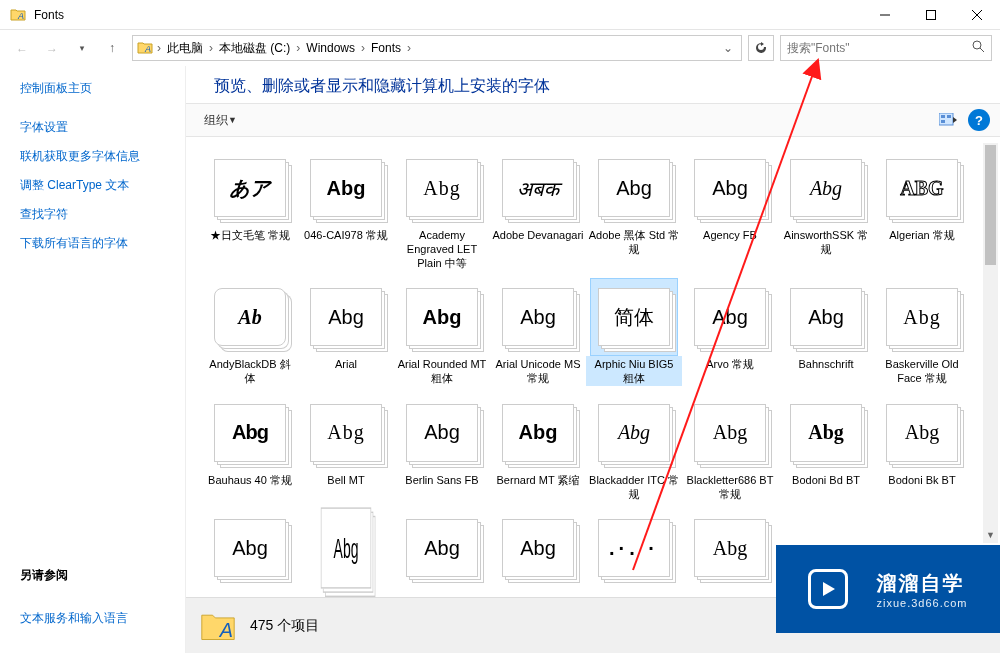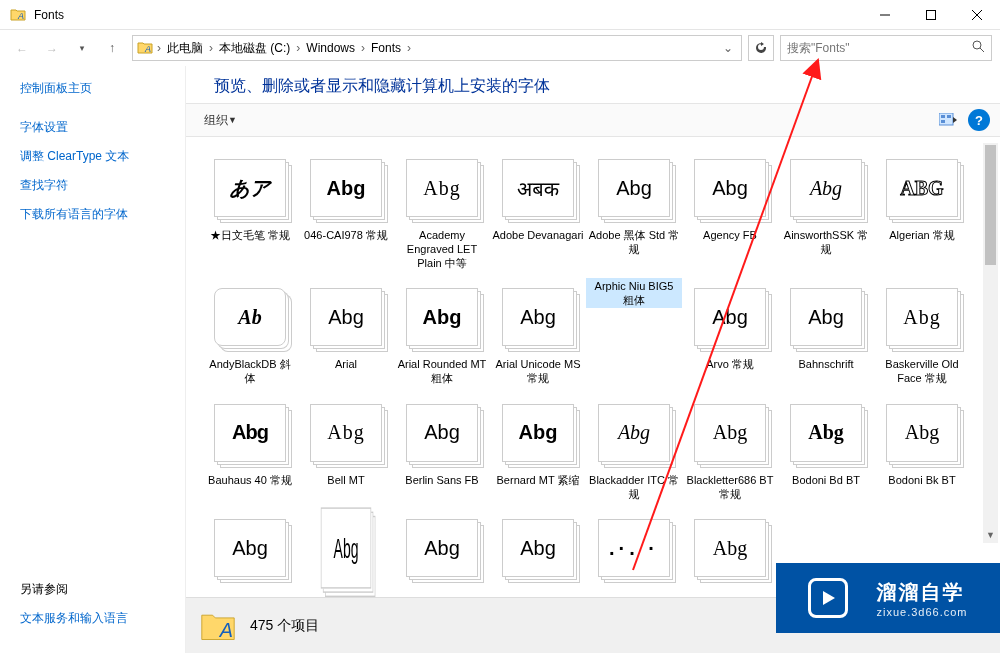--- a/index.html
+++ b/index.html
@@ -21,21 +21,21 @@
 .bc-drop { margin-left:auto; color:#666; padding:0 6px; }
 .refresh-btn { width:26px; height:26px; border:1px solid #ccc; display:flex; align-items:center; justify-content:center; margin-right:4px; }
 .searchbox { width: 212px; height: 26px; border: 1px solid #ccc; display: flex; align-items: center; padding: 0 6px; color:#777; }
 .searchbox span.ph { flex:1; }
 .searchbox .sicon { color:#555; }
 
 .body-area { display:flex; height: calc(653px - 30px - 36px); }
 .sidebar { width: 185px; padding: 14px 0 14px 20px; display:flex; flex-direction:column; }
 .sidebar a { color:#0066cc; text-decoration:none; margin-bottom: 12px; font-size: 12px; cursor:pointer; }
 .sidebar .spacer { flex:1; }
-.sidebar .subhead { color:#000; margin-bottom:12px; }
+.sidebar .subhead { color:#000; margin-bottom:26px;font-weight:bold; }
 
 .main { flex:1; display:flex; flex-direction:column; border-left:1px solid #eee; }
 .main-header { padding: 10px 20px 6px 28px; }
 .main-header h1 { font-size: 16px; color: #003399; font-weight: normal; }
 .toolbar { height: 34px; border-top:1px solid #e5e5e5; border-bottom:1px solid #e5e5e5; display:flex; align-items:center; padding: 0 10px; background:#fafafa; }
 .tb-item { padding: 4px 8px; display:flex; align-items:center; color:#333; }
 .tb-item .tri { font-size:9px; color:#333; }
 .tb-spacer { flex:1; }
 .tb-icon { width:28px; display:flex; justify-content:center; color:#333; }
 .tb-help { width:22px; height:22px; border-radius:50%; background:#0078d7; color:#fff; display:flex; align-items:center; justify-content:center; font-weight:bold; font-size:13px; margin-left:6px; }
@@ -53,34 +53,34 @@
 .statusbar .big-icon { width:36px; height:36px; display:flex; align-items:center; justify-content:center; }
 .statusbar .status-text { font-size:14px; color:#000; }
 
 .scrollbar { position:absolute; right:2px; top:6px; width:15px; height: calc(100% - 60px); background:#f1f1f1; }
 .scrollbar .thumb { position:absolute; left:2px; right:2px; top:2px; height:120px; background:#c1c1c1; }
 .scrollbar .arr { position:absolute; left:0; right:0; height:16px; display:flex; align-items:center; justify-content:center; color:#666; font-size:9px; }
 .scrollbar .arr.up { top:0; }
 .scrollbar .arr.dn { bottom:0; }
 
 
-.watermark { position:absolute; right:0; bottom:20px; width:224px; height:70px; background:#0052a4; display:flex; align-items:center; justify-content:center; gap:28px;margin-top:33px; }
+.watermark { position:absolute; right:0; bottom:20px; width:224px; height:88px; background:#0052a4; display:flex; align-items:center; justify-content:center; gap:28px;margin-top:33px; }
 .wm-logo { width:40px; height:40px; border:3px solid #fff; border-radius:8px; display:flex; align-items:center; justify-content:center; color:#fff; }
 .wm-text { color:#fff; display:flex; flex-direction:column; align-items:flex-start; }
 .wm-text .t1 { font-size:20px; font-weight:bold; letter-spacing:2px; }
 .wm-text .t2 { font-size:11px; letter-spacing:1px; opacity:.9;text-align:right; }
 
 
 .arrow-svg { position:absolute; pointer-events:none; }
 
 
 .fs-brush { font-family: "KaiTi", serif; font-style: italic; font-weight:bold; }
 .fs-bold { font-weight: 900; font-family: Arial, sans-serif; }
 .fs-serif-out { font-family: Georgia, serif; letter-spacing:1px; }
-.fs-dev { font-family: sans-serif; }
+.fs-dev { font-family: sans-serif; font-style: italic; }
 .fs-plain { font-family: Arial, sans-serif; }
 .fs-cond { font-family: "Arial Narrow", Arial; font-stretch: condensed; }
 .fs-old { font-family: "Old English Text MT", serif; font-style:italic; }
 .fs-outline { font-family: Georgia, serif; font-weight:bold; -webkit-text-stroke: 1px #000; color:#fff; }
 .fs-italicb { font-style: italic; font-weight:900; font-family: Liberation Serif, serif; border-radius: 8px; }
 .fs-sq { font-family: "Arial Black", sans-serif; font-weight:900; letter-spacing:-1px; }
 .fs-script { font-family: "Brush Script MT", cursive; font-style:italic; }
 .fs-goth { font-family: "Old English Text MT", serif; }
 .fs-bodoni { font-family: "Bodoni MT", Georgia, serif; font-weight:bold; }
 .fs-bodonil { font-family: "Bodoni MT", Georgia, serif; }
@@ -157,20 +157,21 @@
     </span>
   </div>
 </div>
 
 <div class="body-area">
 
   <div class="sidebar">
     <a>控制面板主页</a>
     <div style="height:10px"></div>
     <a>字体设置</a>
+    <a>联机获取更多字体信息</a>
     <a>调整 ClearType 文本</a>
     <a>查找字符</a>
     <a>下载所有语言的字体</a>
     <div class="spacer"></div>
     <span class="subhead">另请参阅</span>
     <a>文本服务和输入语言</a>
   </div>
 
   <div class="main">
     <div class="main-header">
@@ -262,20 +263,23 @@
             </div>
             <div class="font-label">Arial Rounded MT 粗体</div>
           </div>
           <div class="font-item">
             <div class="tile-wrap">
               <div class="tile fs-plain">Abg</div>
             </div>
             <div class="font-label">Arial Unicode MS 常规</div>
           </div>
           <div class="font-item selected">
+            <div class="tile-wrap">
+              <div class="tile fs-plain">简体</div>
+            </div>
             <div class="font-label">Arphic Niu BIG5 粗体</div>
           </div>
           <div class="font-item">
             <div class="tile-wrap">
               <div class="tile fs-plain">Abg</div>
             </div>
             <div class="font-label">Arvo 常规</div>
           </div>
           <div class="font-item">
             <div class="tile-wrap">

